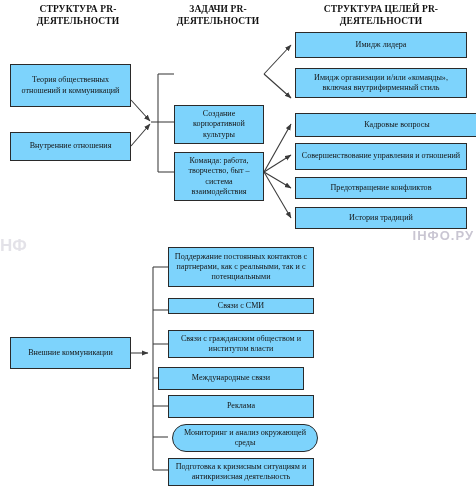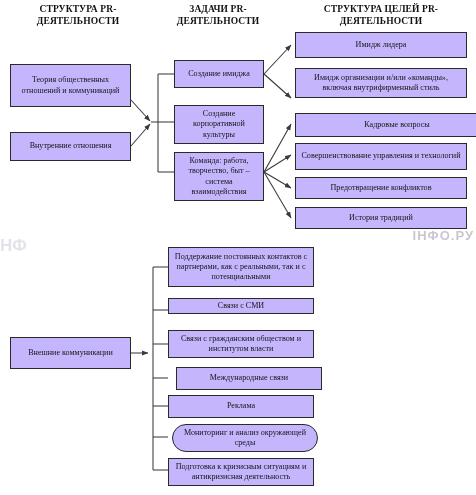--- a/index.html
+++ b/index.html
@@ -34,21 +34,21 @@
     letter-spacing: 0.1px;
     white-space: pre-line;
     color: #111111;
   }
 
   
   .node {
     position: absolute;
     box-sizing: border-box;
     border: 1px solid #2a2a2a;
-    background: #c4b5fd;
+    background: #7dd3fc;
     display: flex;
     align-items: center;
     justify-content: center;
     text-align: center;
     font-size: 8.1px;
     line-height: 10.2px;
     padding: 1px 3px;
     color: #151515;
     z-index: 3;
   }
@@ -155,23 +155,20 @@
   </div>
 
   <div class="node" style="left:10px; top:337px; width:121px; height:32px;">
     <span>Внешние коммуникации</span>
   </div>
 
   <div class="node" style="left:10px; top:132px; width:121px; height:29px;">
     <span>Внутренние отношения</span>
   </div>
 
-  <div class="node" style="left:174px; top:60px; width:90px; height:28px;">
-    <span>Создание имиджа</span>
-  </div>
 
   <div class="node" style="left:174px; top:105px; width:90px; height:39px;">
     <span>Создание корпоративной культуры</span>
   </div>
 
   <div class="node" style="left:174px; top:152px; width:90px; height:49px;">
     <span>Команда: работа, творчество, быт – система взаимодействия</span>
   </div>
 
   <div class="node" style="left:295px; top:32px; width:172px; height:26px;">
@@ -180,21 +177,21 @@
 
   <div class="node" style="left:295px; top:68px; width:172px; height:30px;">
     <span>Имидж организации и/или «команды», включая внутрифирменный стиль</span>
   </div>
 
   <div class="node" style="left:295px; top:113px; width:204px; height:24px;">
     <span>Кадровые вопросы</span>
   </div>
 
   <div class="node" style="left:295px; top:143px; width:172px; height:27px;">
-    <span>Совершенствование управления и технологий</span>
+    <span>Совершенствование управления и отношений</span>
   </div>
 
   <div class="node" style="left:295px; top:177px; width:172px; height:22px;">
     <span>Предотвращение конфликтов</span>
   </div>
 
   <div class="node" style="left:295px; top:207px; width:172px; height:22px;">
     <span>История традиций</span>
   </div>
 
@@ -203,21 +200,21 @@
   </div>
 
   <div class="node" style="left:168px; top:298px; width:146px; height:16px;">
     <span>Связи с СМИ</span>
   </div>
 
   <div class="node" style="left:168px; top:330px; width:146px; height:28px;">
     <span>Связи с гражданским обществом и институтом власти</span>
   </div>
 
-  <div class="node" style="left:176px; top:367px; width:146px; height:23px;">
+  <div class="node" style="left:158px; top:367px; width:146px; height:23px;">
     <span>Международные связи</span>
   </div>
 
   <div class="node" style="left:168px; top:395px; width:146px; height:23px;">
     <span>Реклама</span>
   </div>
 
   <div class="node" style="left:172px; top:424px; width:146px; height:28px;border-radius:14px;">
     <span>Мониторинг и анализ окружающей среды</span>
   </div>

